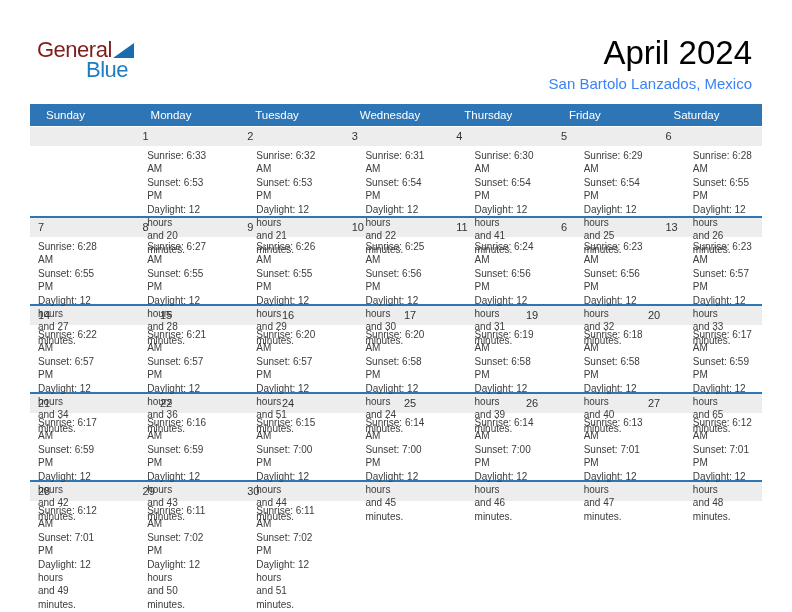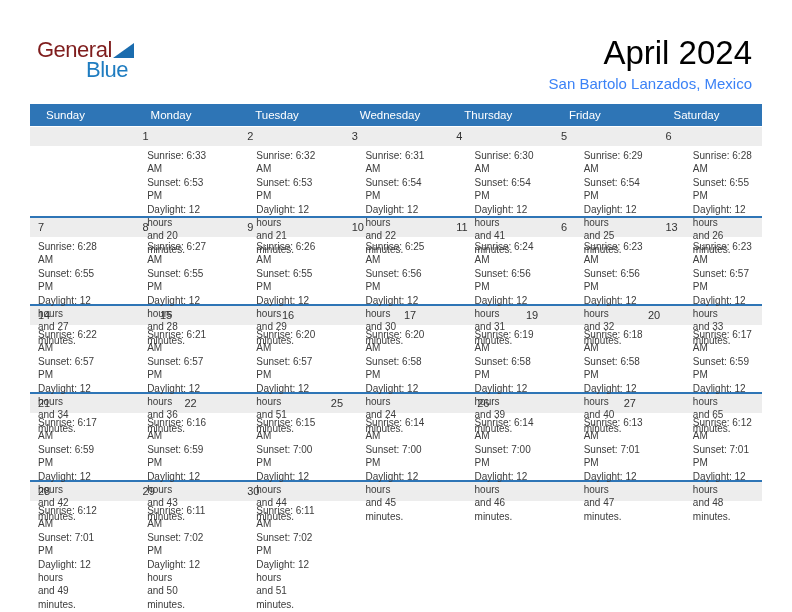--- a/index.html
+++ b/index.html
@@ -213,20 +213,21 @@
             <div>Sunset: 6:59 PM</div>
             <div>Daylight: 12 hours</div>
             <div>and 65 minutes.</div>
           </div>
         </div>
       </div>
       <div class="week">
         <div class="band">
           <div class="band-cell">21</div>
           <div class="band-cell">22</div>
+          <div class="band-cell">24</div>
           <div class="band-cell">25</div>
           <div class="band-cell">26</div>
           <div class="band-cell">27</div>
         </div>
         <div class="details-row">
           <div class="detail-cell">
             <div>Sunrise: 6:17 AM</div>
             <div>Sunset: 6:59 PM</div>
             <div>Daylight: 12 hours</div>
             <div>and 42 minutes.</div>

